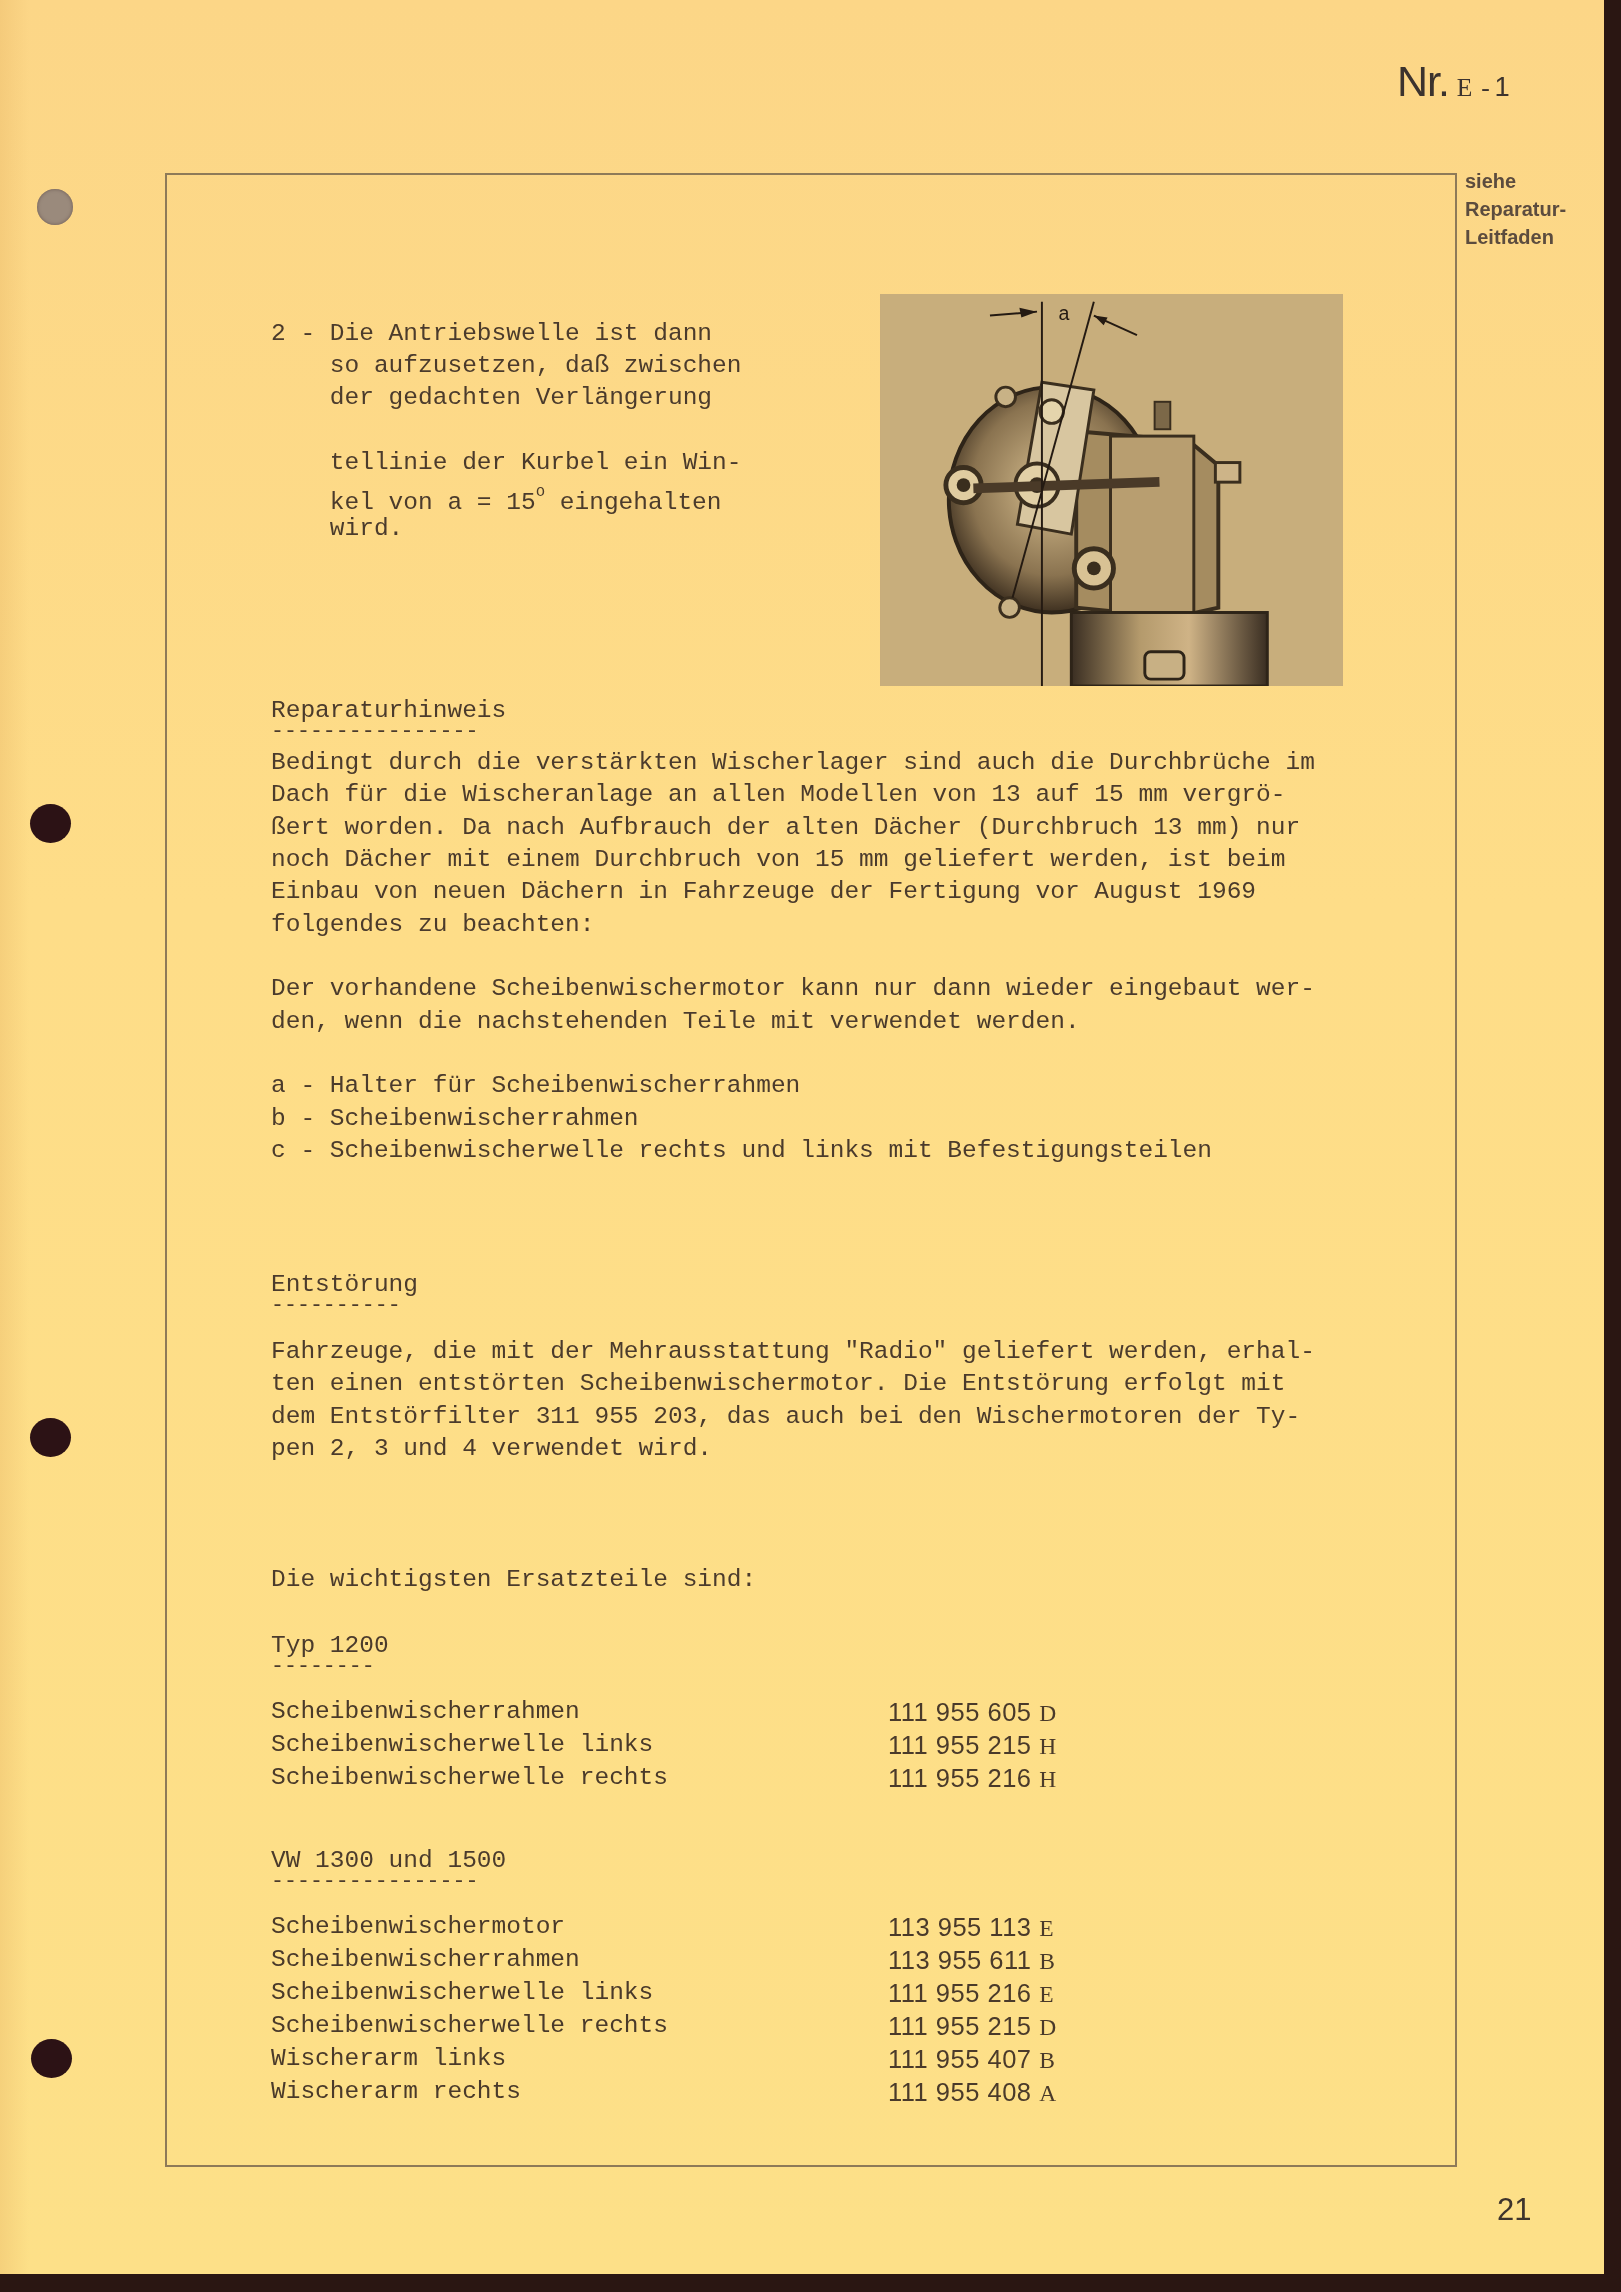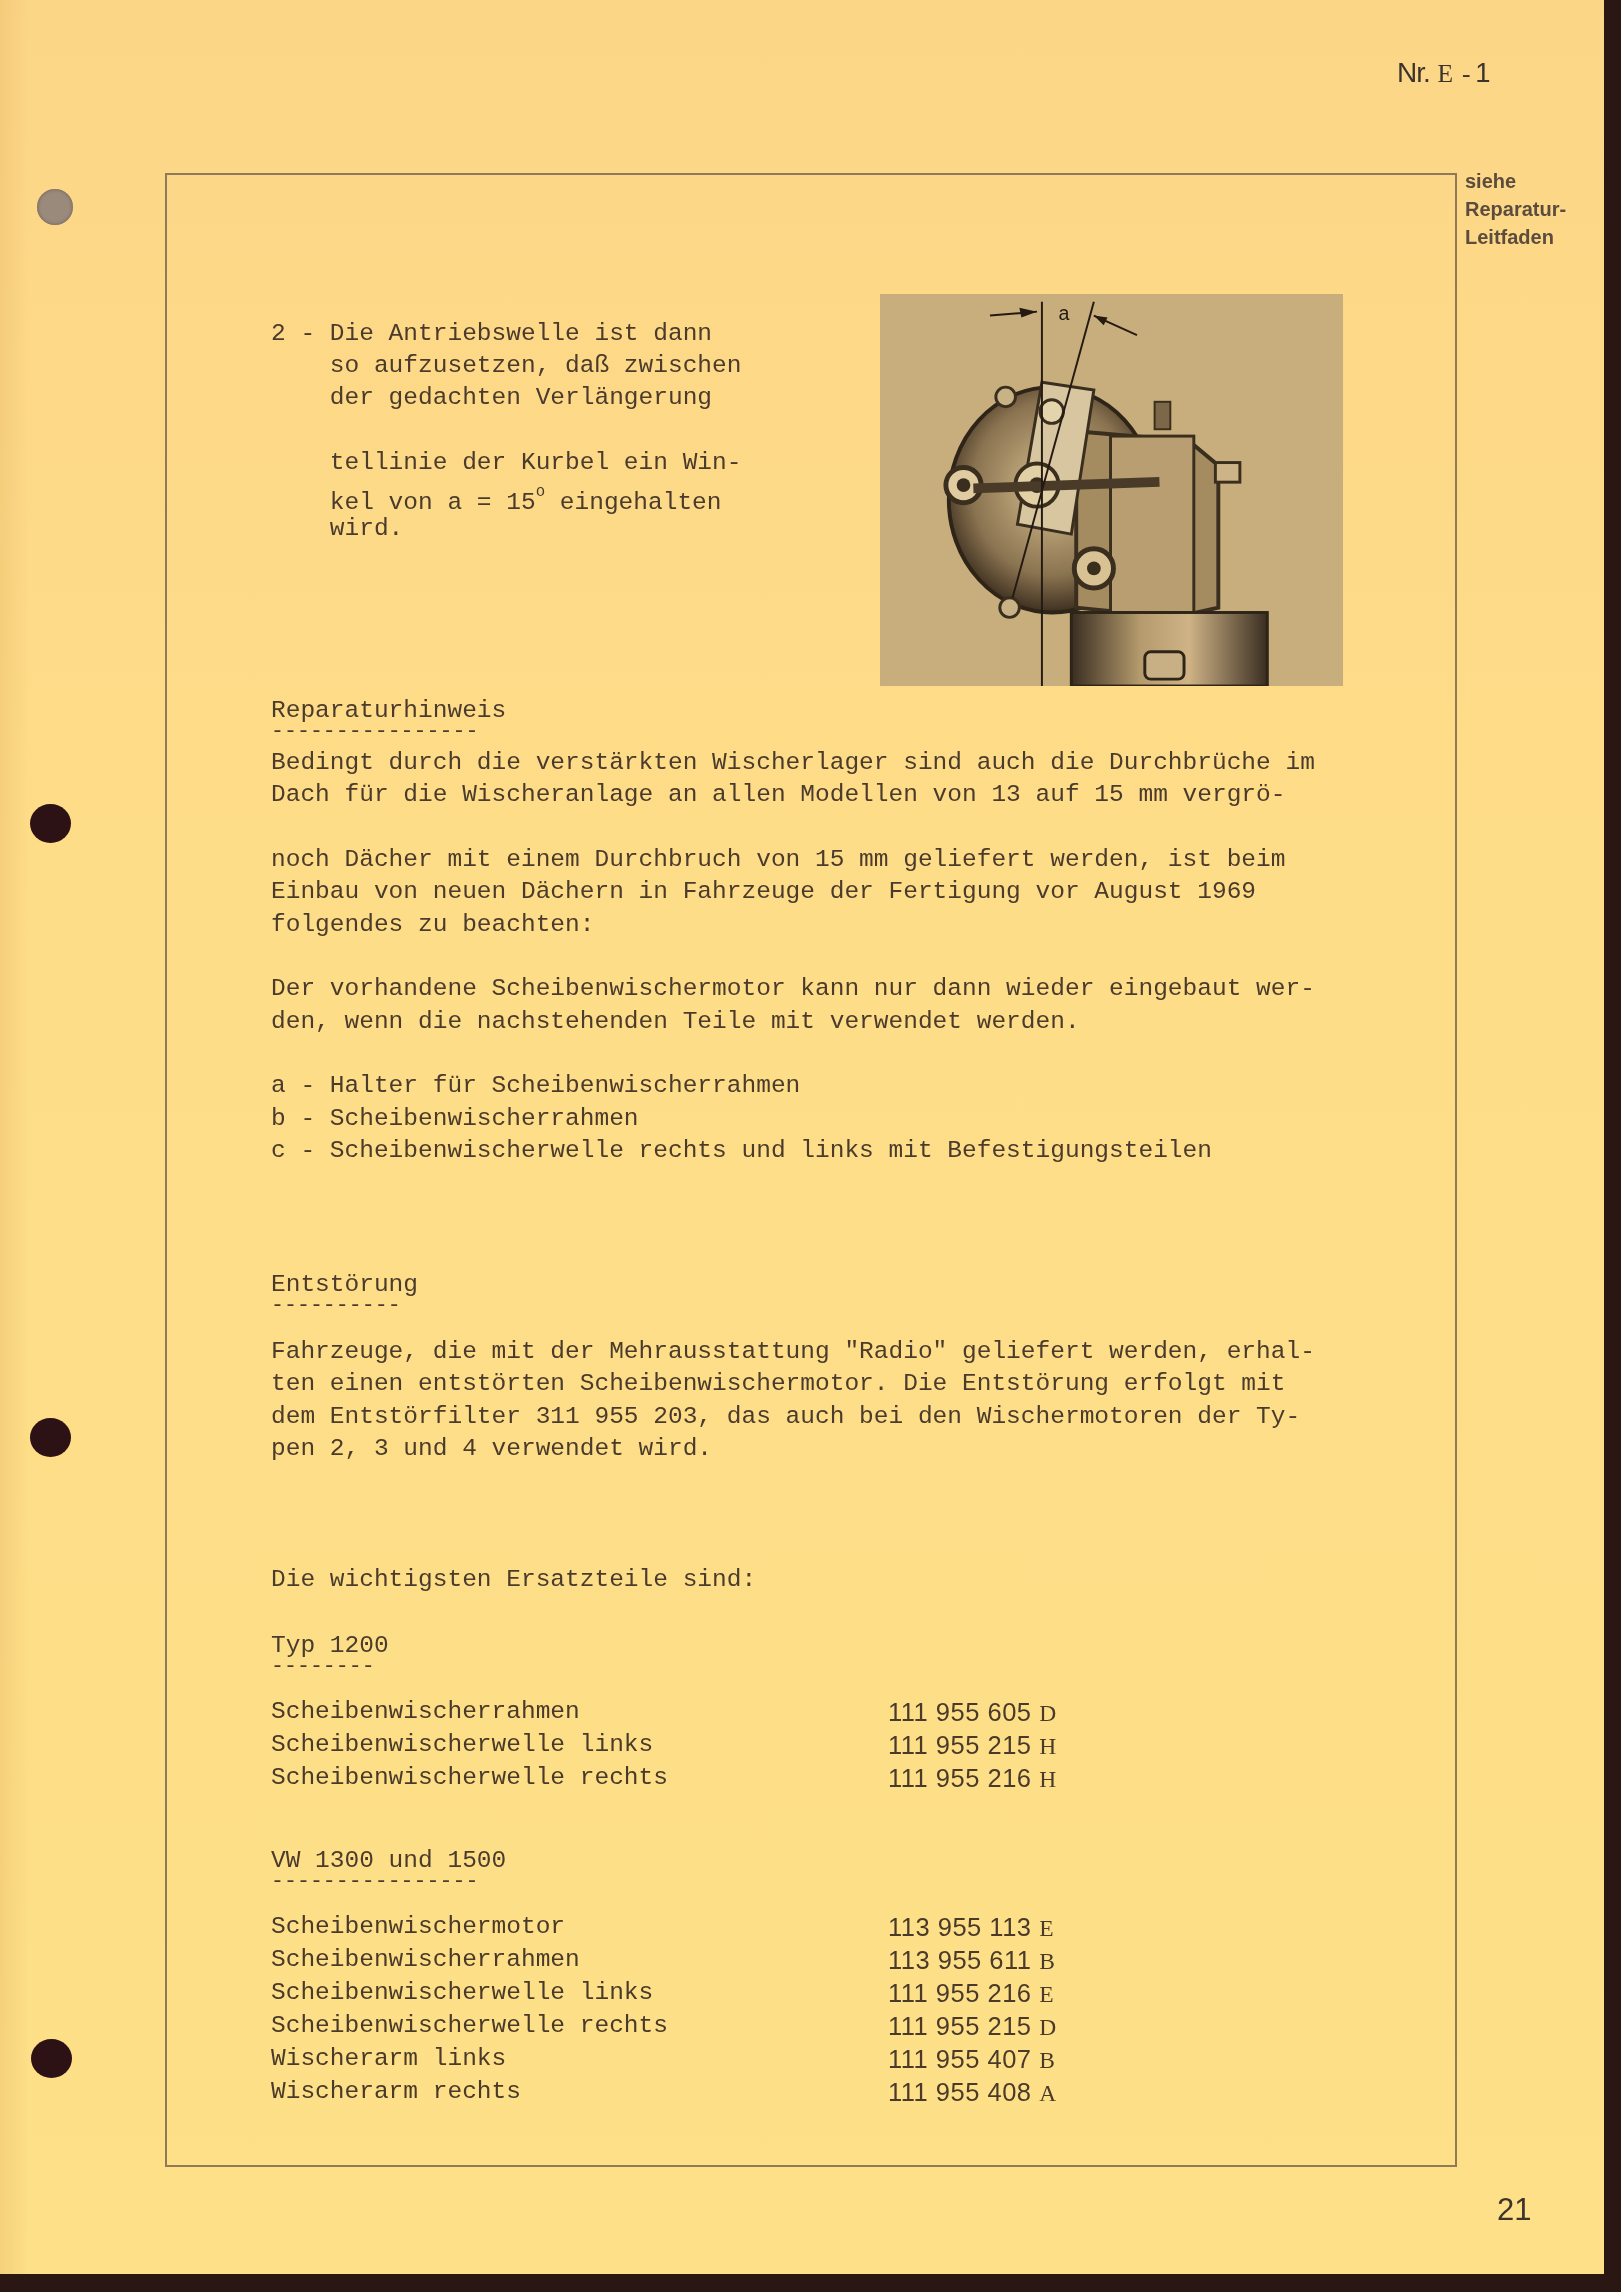--- a/index.html
+++ b/index.html
@@ -17,21 +17,21 @@
       content: ""; position: absolute; left: 0; top: 0; width: 29px; height: 100%;
       background: linear-gradient(90deg, rgba(230,180,100,0.35), rgba(0,0,0,0));
     }
     .hole { position: absolute; border-radius: 50%; }
     .hole.grey { left: 37px; top: 189px; width: 36px; height: 36px; background: #9a8a7c; box-shadow: inset 0 0 3.9px #6c5a52; }
     .hole.dark { width: 41px; height: 39px; background: #2c1215; }
     .header-nr {
       position: absolute; left: 1397px; top: 57px; display: flex; align-items: baseline;
       color: #3c332e;
     }
-    .nr-big { font-family: "Liberation Sans", sans-serif; font-size: 28px; letter-spacing: -1px; }
+    .nr-big { font-family: "Liberation Sans", sans-serif; font-size: 43px; letter-spacing: -1px; }
     .nr-small { font-family: "Liberation Serif", serif; font-size: 25.5px; margin-left: 7.8px; letter-spacing: 1px; }
     .nr-num { font-family: "Liberation Sans", sans-serif; font-size: 27.4px; margin-left: 3.9px; }
     .side-note {
       position: absolute; left: 1465px; top: 167px; width: 127px;
       font-family: Liberation Sans, sans-serif; font-weight: bold; font-size: 20px; line-height: 28px;
       color: #5c4c3e;
     }
     .side-note div { display: block; }
     .frame {
       position: absolute; left: 165px; top: 173px; width: 1288px; height: 1990px;
@@ -139,20 +139,21 @@
       <text x="182" y="27" font-family="Liberation Sans, sans-serif" font-size="20" fill="#241a12">a</text>
     </svg>
   </div>
 
   <div class="heading" style="left:271px;top:695px;">
     <span>Reparaturhinweis</span>
     <span class="dash">----------------</span>
   </div>
   <div class="txt" style="left:271px;top:747px;">Bedingt durch die verstärkten Wischerlager sind auch die Durchbrüche im</div>
   <div class="txt" style="left:271px;top:779px;">Dach für die Wischeranlage an allen Modellen von 13 auf 15 mm vergrö-</div>
+  <div class="txt" style="left:271px;top:812px;">ßert worden. Da nach Aufbrauch der alten Dächer (Durchbruch 13 mm) nur</div>
   <div class="txt" style="left:271px;top:844px;">noch Dächer mit einem Durchbruch von 15 mm geliefert werden, ist beim</div>
   <div class="txt" style="left:271px;top:876px;">Einbau von neuen Dächern in Fahrzeuge der Fertigung vor August 1969</div>
   <div class="txt" style="left:271px;top:909px;">folgendes zu beachten:</div>
 
   <div class="txt" style="left:271px;top:973px;">Der vorhandene Scheibenwischermotor kann nur dann wieder eingebaut wer-</div>
   <div class="txt" style="left:271px;top:1006px;">den, wenn die nachstehenden Teile mit verwendet werden.</div>
 
   <div class="txt" style="left:271px;top:1070px;">a - Halter für Scheibenwischerrahmen</div>
   <div class="txt" style="left:271px;top:1103px;">b - Scheibenwischerrahmen</div>
   <div class="txt" style="left:271px;top:1135px;">c - Scheibenwischerwelle rechts und links mit Befestigungsteilen</div>

